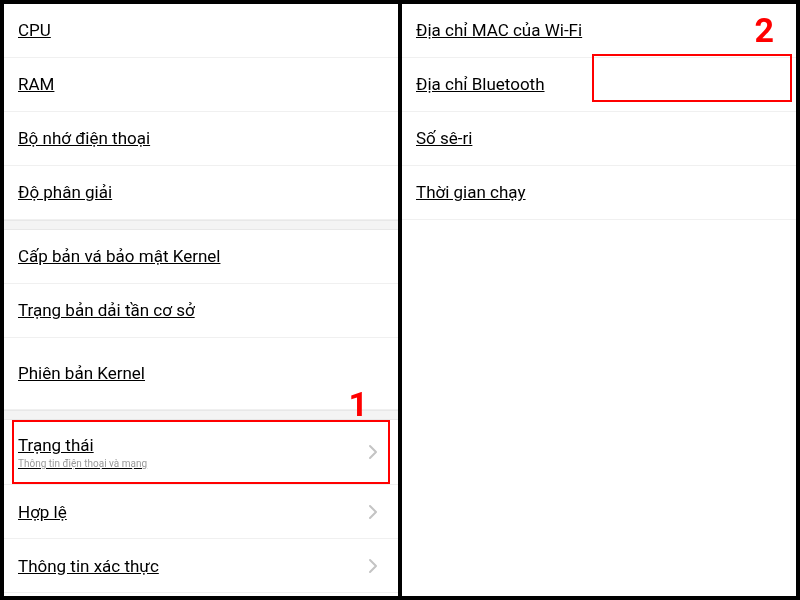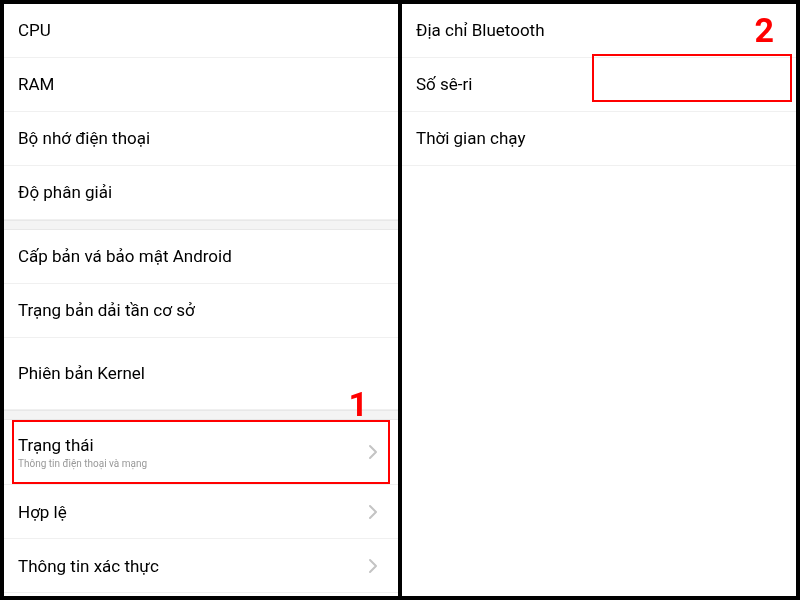--- a/index.html
+++ b/index.html
@@ -35,20 +35,21 @@
       border-bottom: 1px solid #f0f0f0;
       display: flex;
       align-items: center;
       justify-content: space-between;
       min-height: 54px;
       position: relative;
     }
     .list-item-text {
       display: flex;
       flex-direction: column;
+      text-decoration: underline;
     }
     .list-item-label {
       font-size: 17px;
       color: #000;
       line-height: 1.3;
     }
     .list-item-sub {
       font-size: 10px;
       color: #999;
       margin-top: 2px;
@@ -146,21 +147,21 @@
     <div class="list-item">
       <div class="list-item-text">
         <span class="list-item-label">Độ phân giải</span>
       </div>
     </div>
 
     <div class="section-gap"></div>
 
     <div class="list-item">
       <div class="list-item-text">
-        <span class="list-item-label">Cấp bản vá bảo mật Android</span>
+        <span class="list-item-label">Cấp bản vá bảo mật Kernel</span>
       </div>
     </div>
     <div class="list-item">
       <div class="list-item-text">
         <span class="list-item-label">Trạng bản dải tần cơ sở</span>
       </div>
     </div>
     <div class="list-item item-tall" style="position:relative;align-items:center;">
       <div class="list-item-text">
         <span class="list-item-label">Phiên bản Kernel</span>
@@ -206,20 +207,25 @@
     </div>
 
   </div>
 
   <div class="panel">
     <div class="annotation-number annot-2">2</div>
     <div class="highlight-box highlight-2"></div>
 
     <div class="list-item">
       <div class="list-item-text">
+        <span class="list-item-label">Địa chỉ MAC của Wi-Fi</span>
+      </div>
+    </div>
+    <div class="list-item">
+      <div class="list-item-text">
         <span class="list-item-label">Địa chỉ Bluetooth</span>
       </div>
     </div>
     <div class="list-item">
       <div class="list-item-text">
         <span class="list-item-label">Số sê-ri</span>
       </div>
     </div>
     <div class="list-item">
       <div class="list-item-text">

